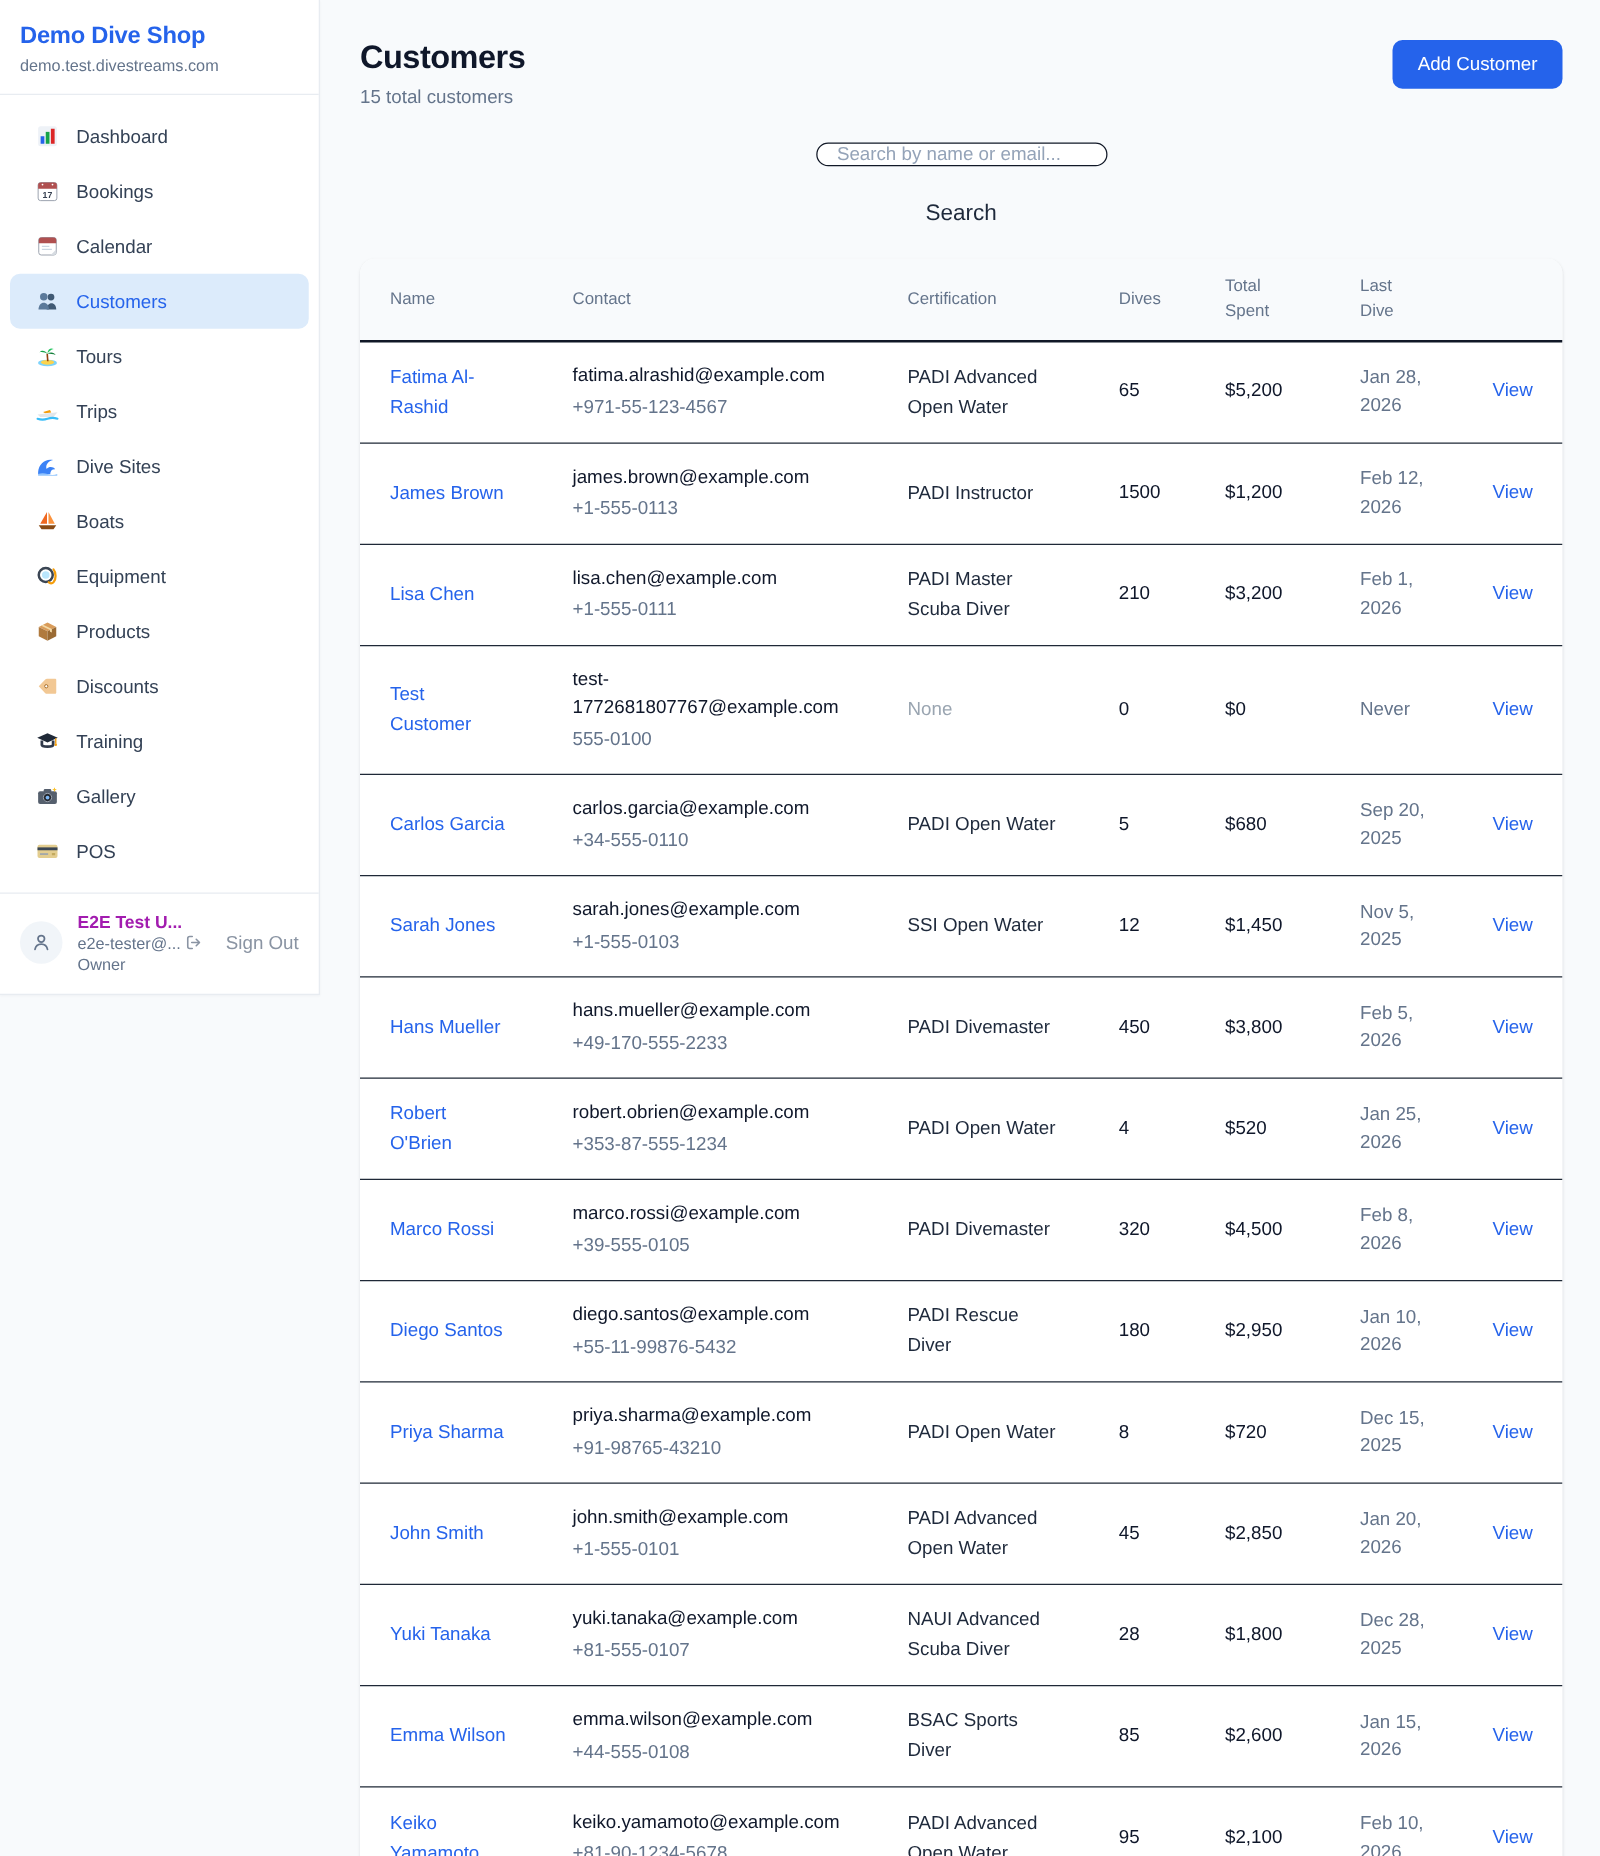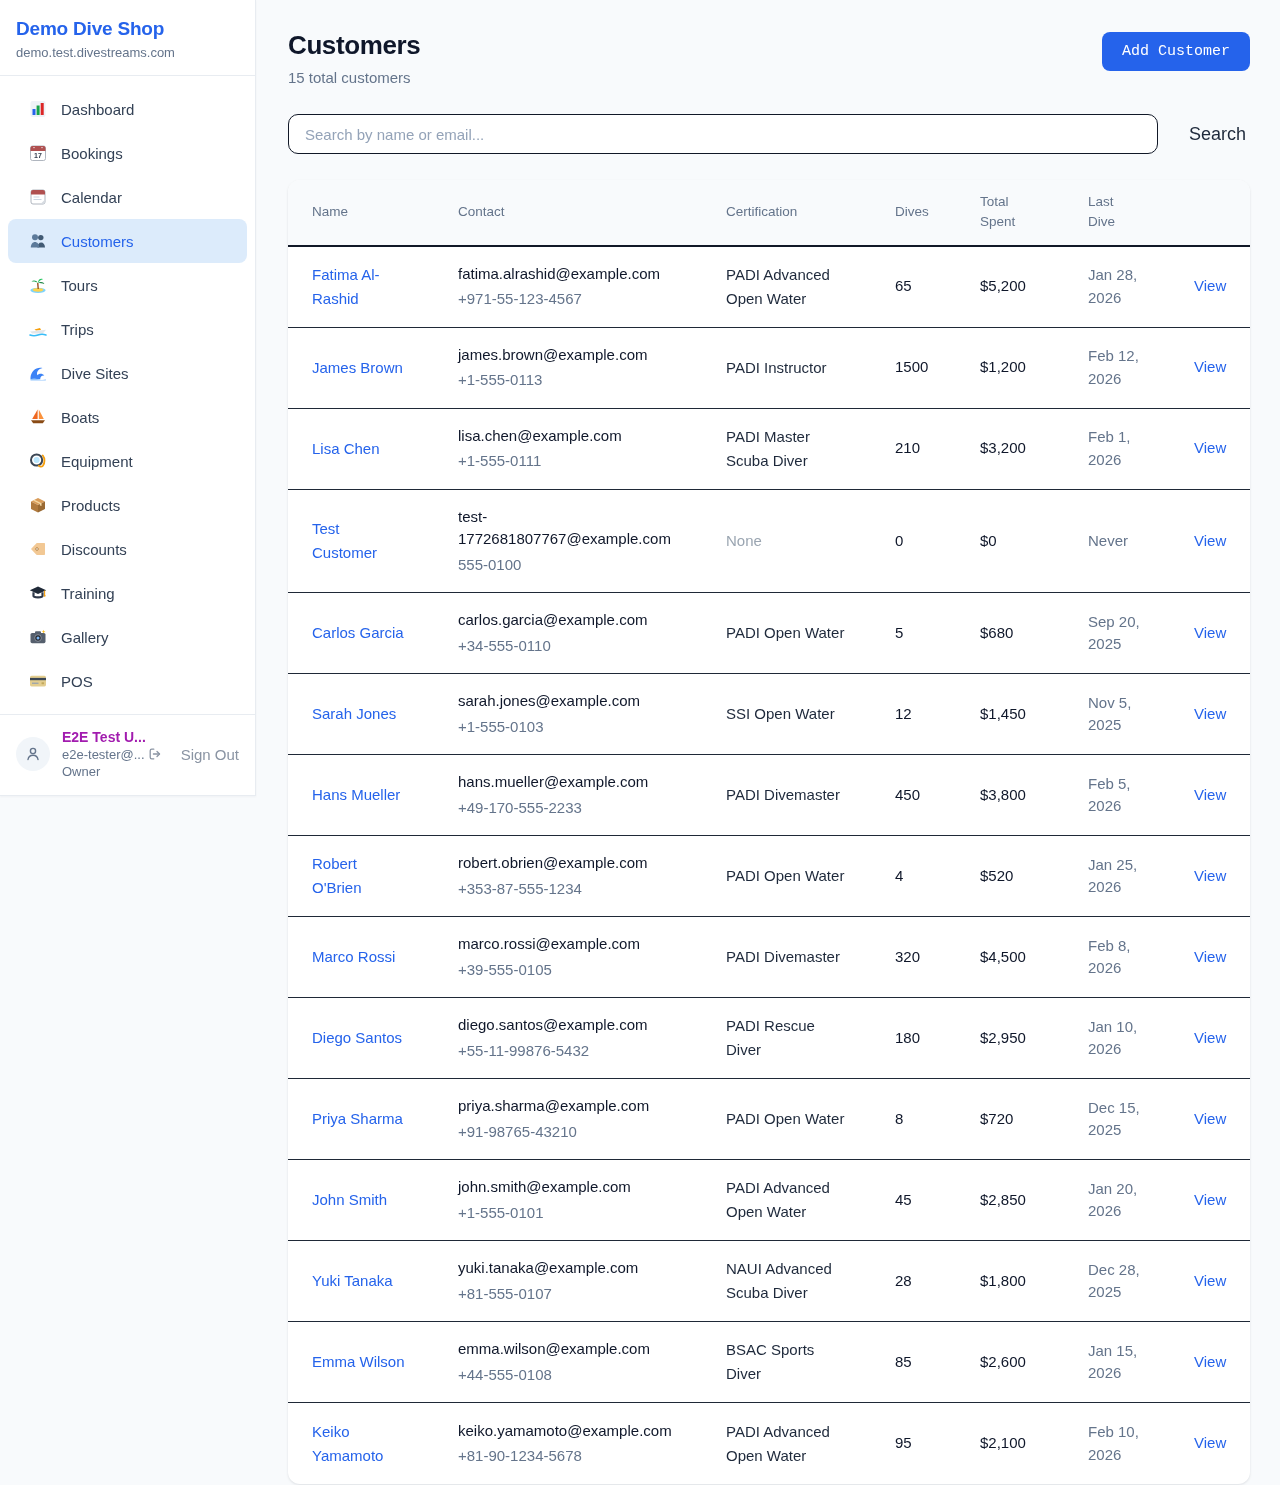--- a/index.html
+++ b/index.html
@@ -57,25 +57,25 @@
   }
   .signout svg { width:16px; height:16px; }
 
   
   .main { flex:1; padding:30px 30px 38px 32px; min-width:0; }
   .page-header { display:flex; align-items:flex-start; justify-content:space-between; }
   .page-title { font-size:26px; font-weight:700; color:#0f172a; letter-spacing:-.4px; }
   .page-subtitle { font-size:15px; color:#64748b; margin-top:8px; }
   .add-btn {
     background:var(--accent,#2563eb); color:#fff; border:none; cursor:pointer;
-    font-family:Liberation Mono, monospace; font-size:15px; font-weight:500;
+    font-family:Liberation Sans, sans-serif; font-size:15px; font-weight:500;
     padding:0 20px; height:39px; border-radius:8px; margin-top:2px;
   }
 
-  .search-row { display:flex; align-items:center; gap:27px; margin-top:28px; }
+  .search-row { display:flex; align-items:center; gap:27px; margin-top:28px;flex-direction:column; }
   .search-input {
     flex:1; height:40px;
     border:1.5px solid #111827; border-radius:10px;
     padding:0 16px; font-family:inherit; font-size:15px; color:#0f172a;
     background:#fff; outline:none;
   }
   .search-input::placeholder { color:#94a3b8; }
   .search-btn {
     background:none; border:none; cursor:pointer;
     font-family:inherit; font-size:18px; font-weight:500; color:#1e293b;

